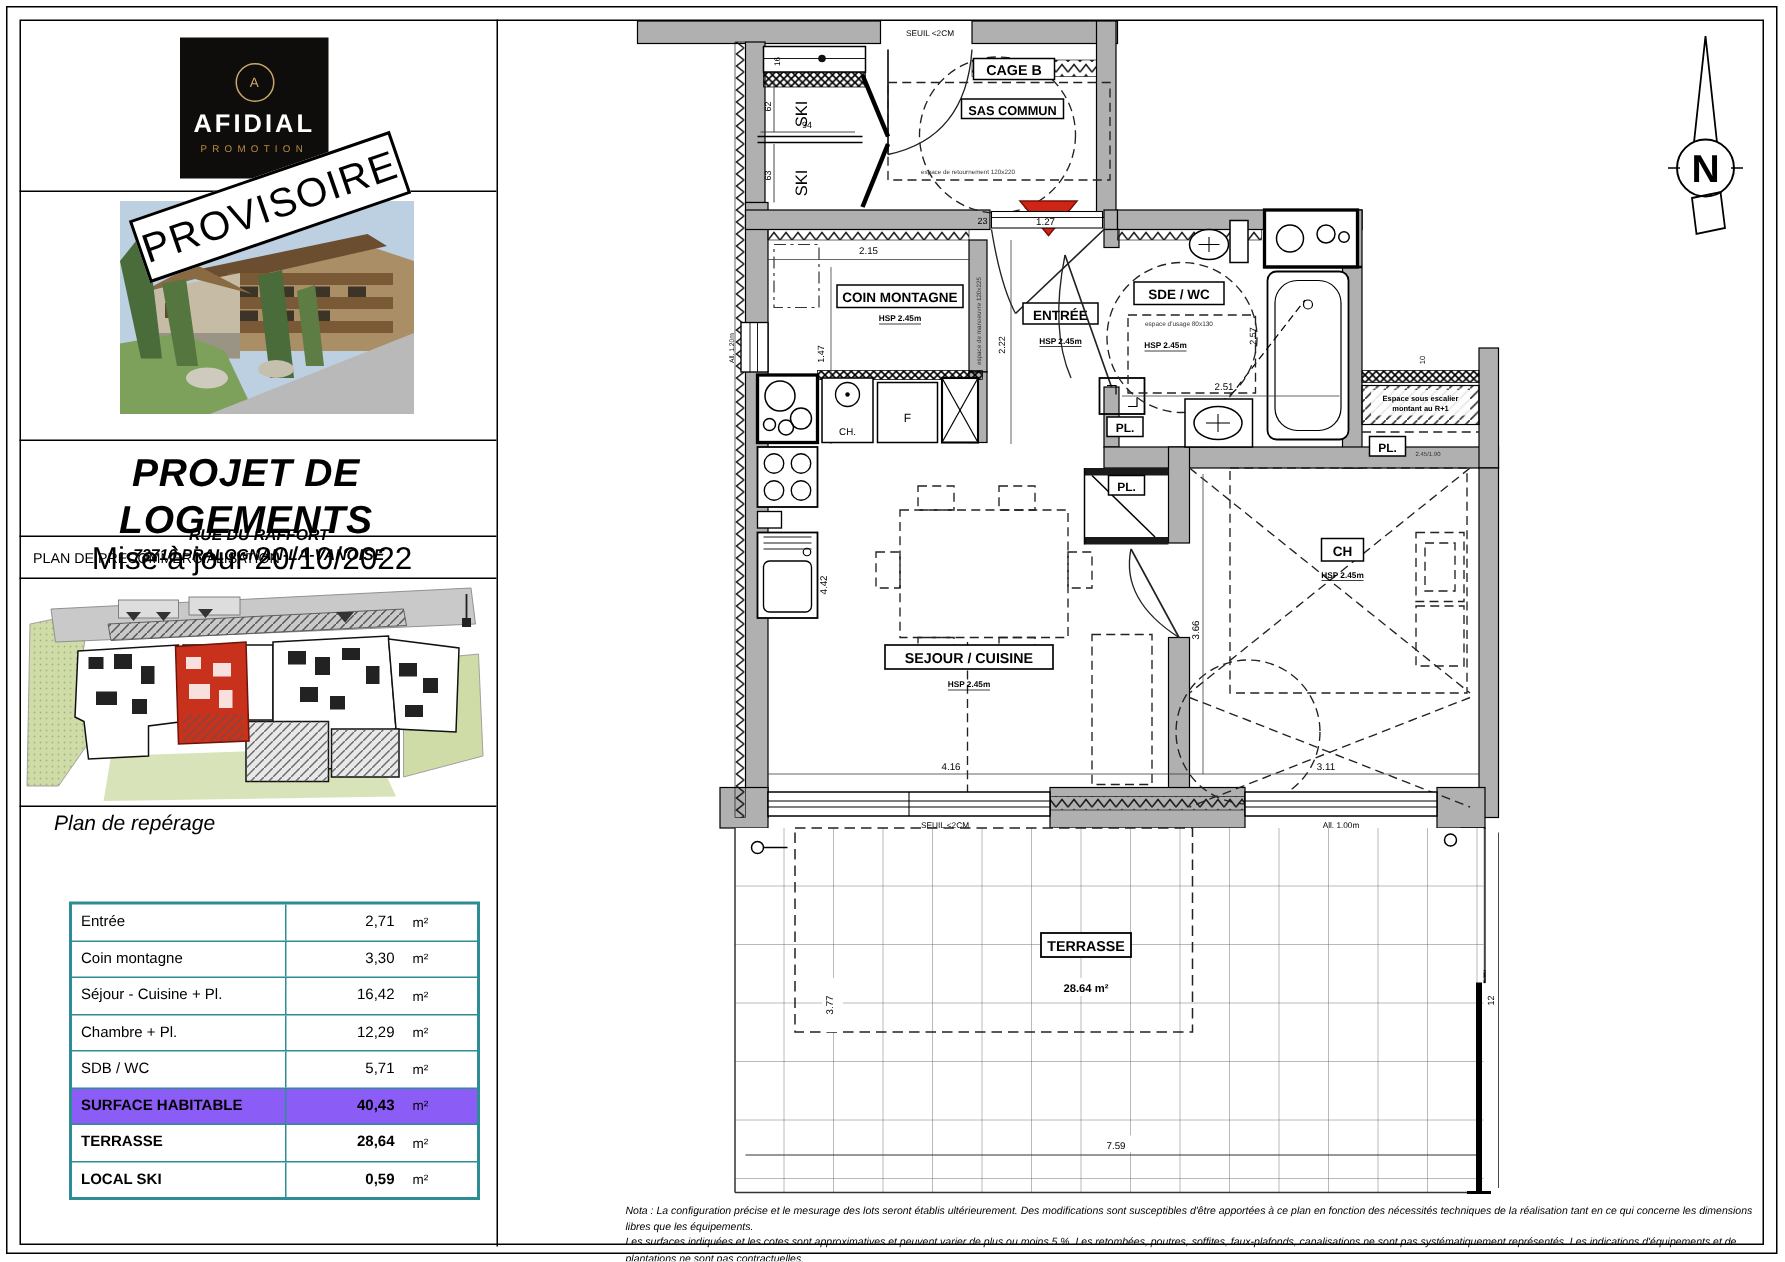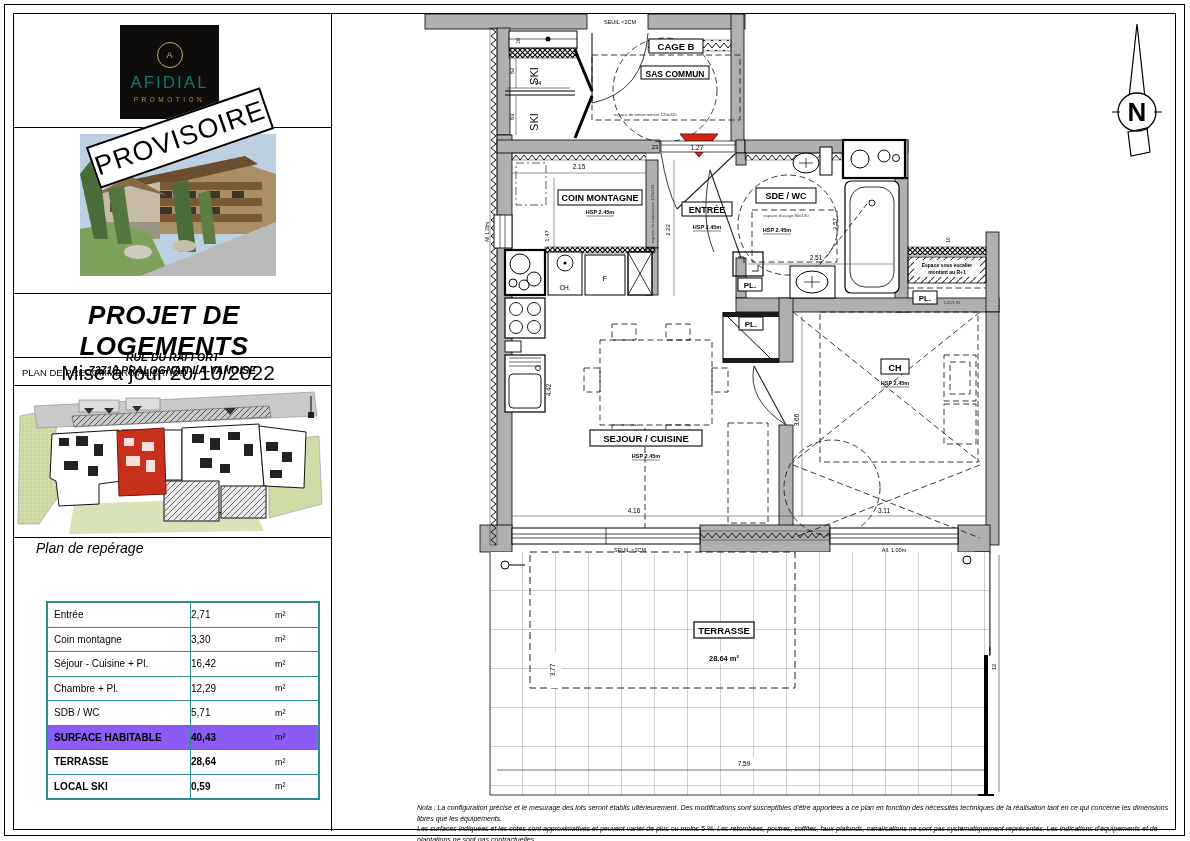--- a/index.html
+++ b/index.html
@@ -7,21 +7,21 @@
         font-family:"Liberation Sans",sans-serif;color:#000;}
   .abs{position:absolute;}
   .frame{border:1.5px solid #000;}
   .hline{border-top:1.5px solid #000;height:0;}
   
   .logo-box{left:120px;top:25px;width:99px;height:94px;background:#0e0d0b;
             display:flex;flex-direction:column;align-items:center;justify-content:center;}
   .logo-circle{width:24px;height:24px;border:1.5px solid #c9a96a;border-radius:50%;
                display:flex;align-items:center;justify-content:center;color:#c9a96a;
                font-size:9px;margin-bottom:5px;}
-  .logo-brand{color:#0f766e;font-weight:normal;font-size:17px;letter-spacing:2px;}
+  .logo-brand{color:#ffffff;font-weight:bold;font-size:17px;letter-spacing:2px;}
   .logo-sub{color:#b98d3f;font-size:6.5px;letter-spacing:3.5px;margin-top:3px;}
   
   .stamp{left:88px;top:116px;width:180px;height:40px;background:#fff;border:2.5px solid #000;
          transform:rotate(-19deg);display:flex;align-items:center;justify-content:center;
          font-size:27px;letter-spacing:1px;z-index:5;}
   
   .title-main{left:13px;top:300px;width:302px;text-align:center;font-size:26px;
               font-weight:bold;font-style:italic;letter-spacing:.5px;}
   .title-addr{left:13px;top:331px;width:319px;text-align:center;font-size:10.5px;
               font-style:italic;font-weight:600;line-height:12.5px;margin-top:20px;}
@@ -34,21 +34,21 @@
   .unit-table .hc{height:18px;border-bottom:1.5px solid #2e8c94;border-right:1px solid #2e8c94;
        display:flex;align-items:center;justify-content:center;font-style:italic;font-size:13px;}
   .unit-table .vc{height:21px;border-right:1px solid #2e8c94;display:flex;align-items:center;
        justify-content:center;font-weight:bold;font-size:14.5px;}
   .unit-table .last{border-right:none;}
   .surf-table{left:46px;top:601px;width:270px;}
   .srow{display:flex;height:23.5px;border-bottom:1px solid #2e8c94;align-items:center;font-size:10px;}
   .srow:last-child{border-bottom:none;}
   .srow .lab{flex:0 0 136px;padding-left:6px;border-right:1.5px solid #2e8c94;height:100%;
              display:flex;align-items:center;}
-  .srow .val{width:72px;text-align:left;}
+  .srow .val{width:72px;text-align:right;}
   .srow .unit{width:40px;padding-left:12px;font-size:9px;}
   .srow.bold .lab,.srow.bold .val{font-weight:bold;}
   .srow.hl{background:#8b5cf6;}
   
   .footnote{left:417px;top:803px;width:762px;font-size:7px;font-style:italic;line-height:10.5px;}
   svg text{font-family:"Liberation Sans",sans-serif;}
 </style>
 </head>
 <body>
 

